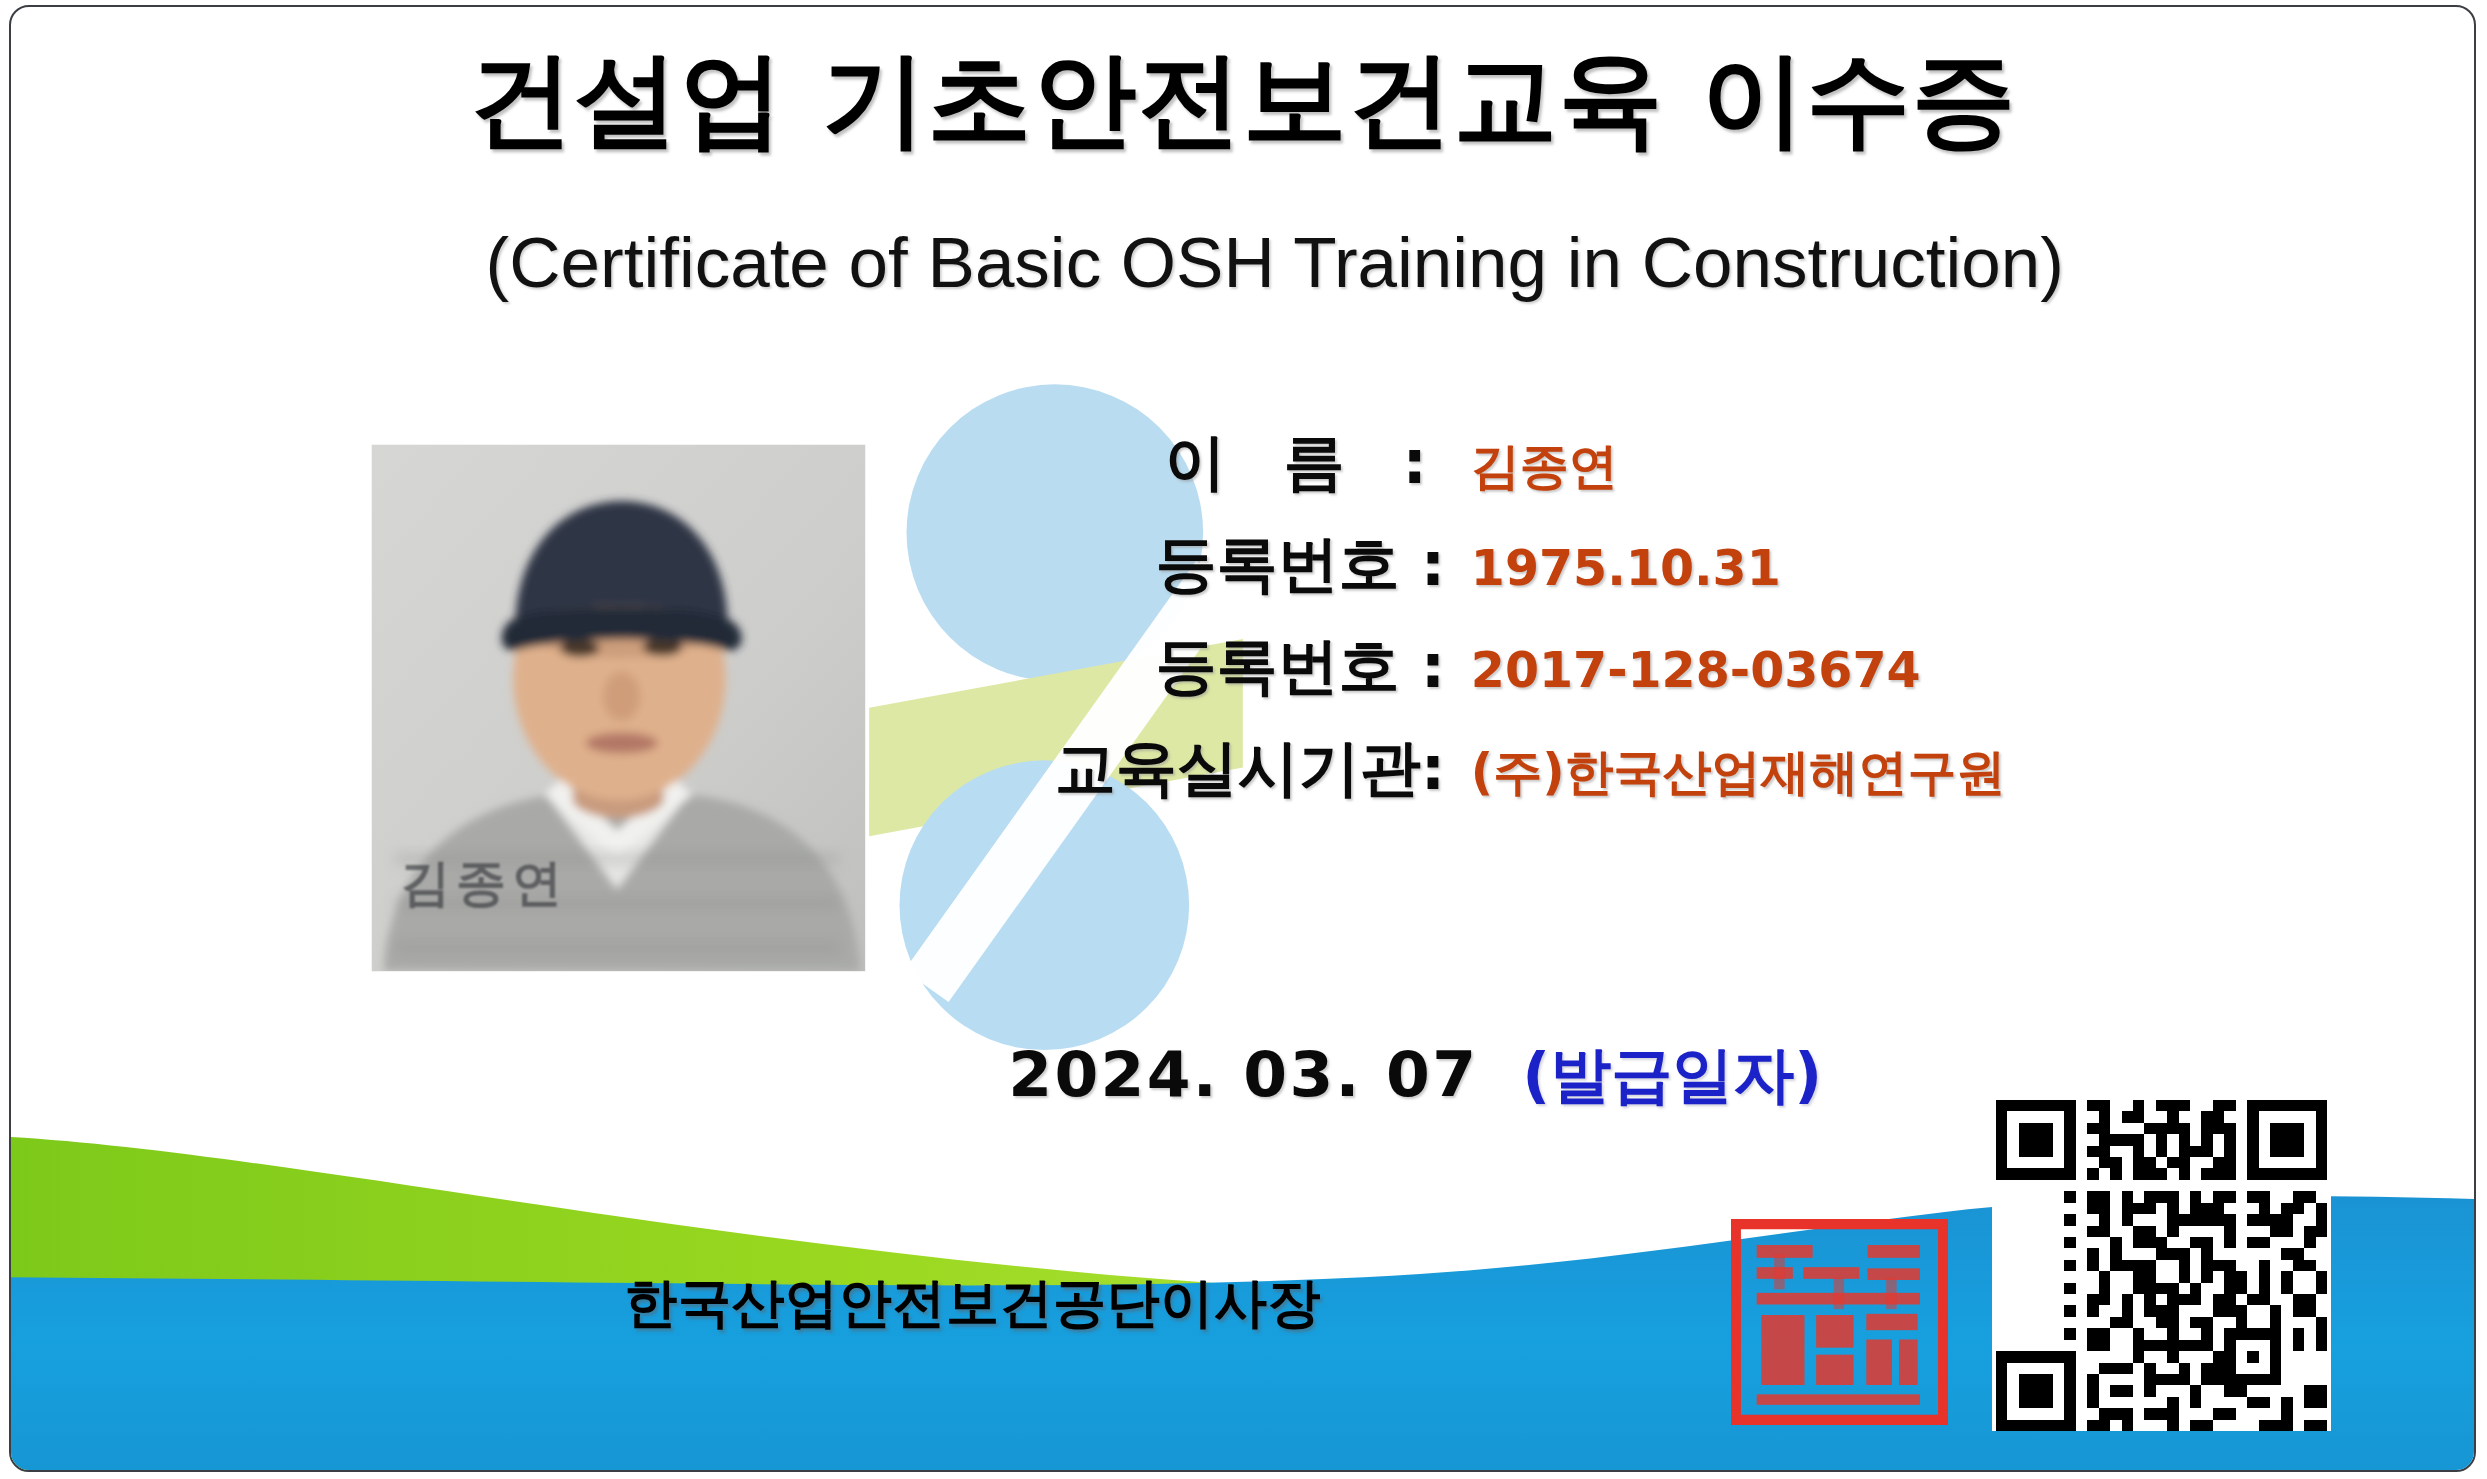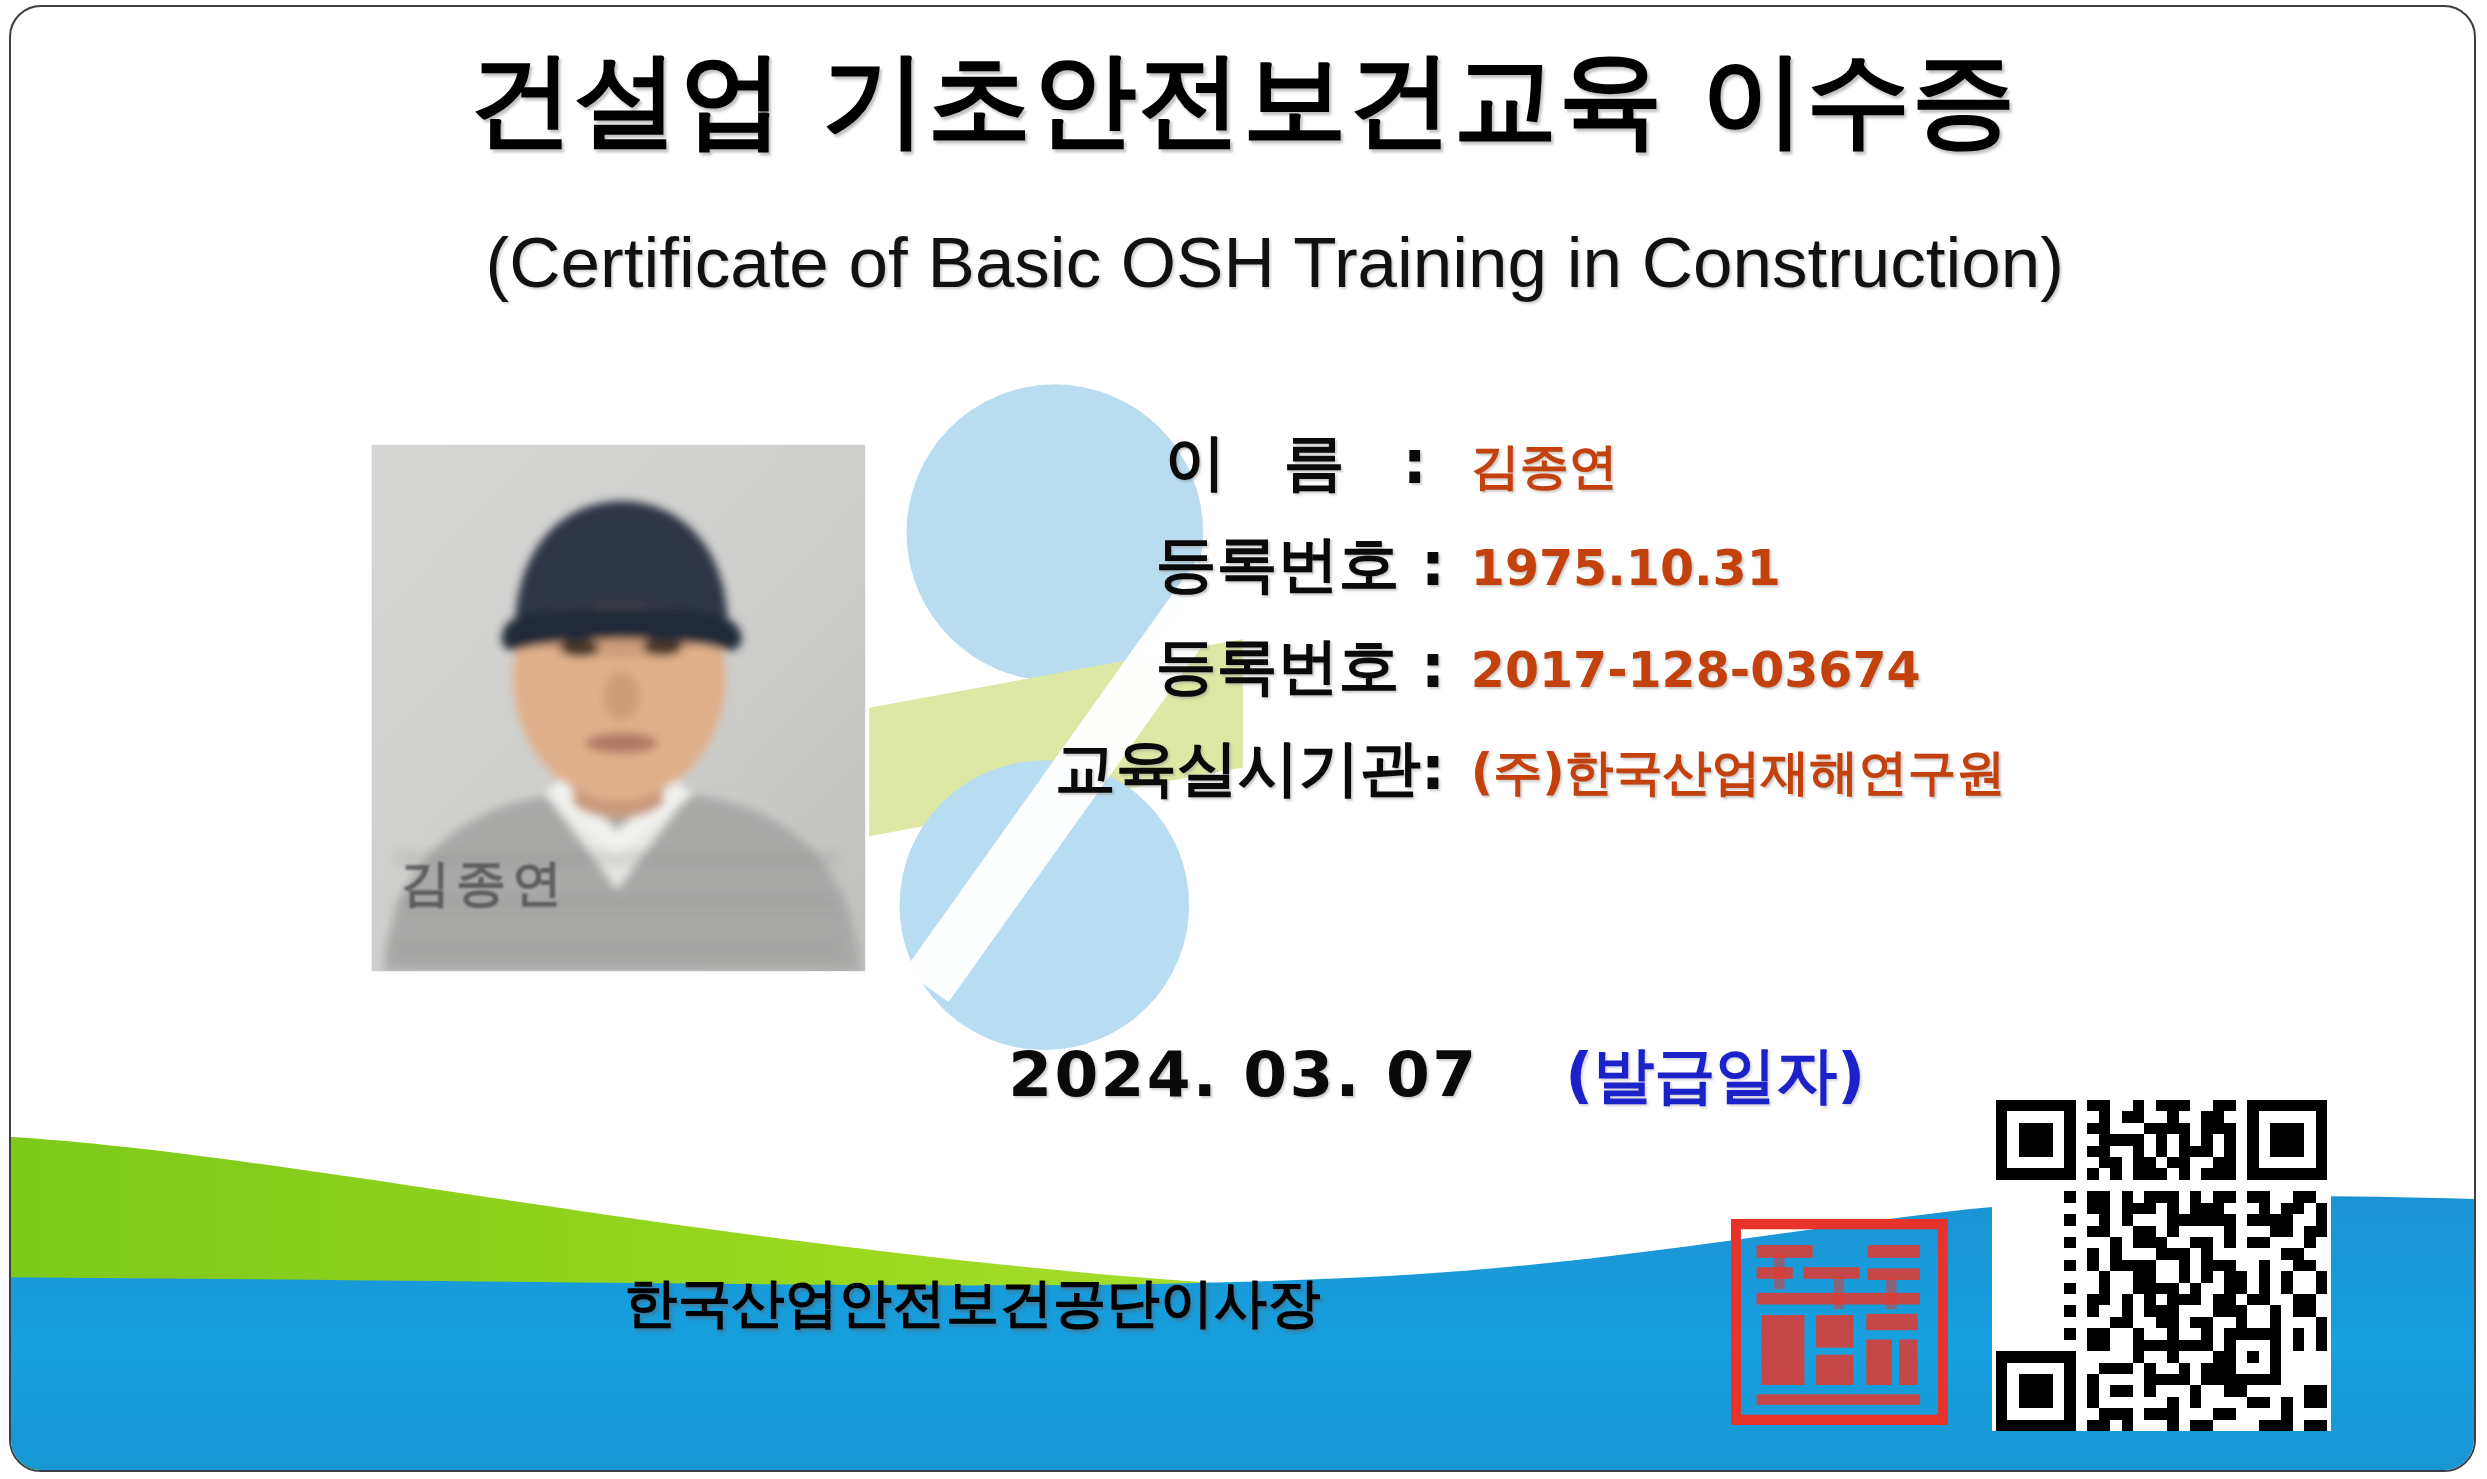--- a/index.html
+++ b/index.html
@@ -9,21 +9,21 @@
     font-family:"DejaVu Sans","Liberation Sans",sans-serif;
     overflow:hidden;position:relative;
   }
 
   
   #card{
     position:absolute;left:9.3px;top:4.7px;
     width:2467px;height:1467px;
     background:#ffffff;
     border:2.9px solid #3b3f44;
-    border-radius:32px;
+    border-radius:20px;
     overflow:hidden;
     box-sizing:border-box;
   }
 
   
   .wave-layer{position:absolute;left:0;bottom:0;width:100%;height:444px;pointer-events:none;}
   .wave-layer svg{display:block;width:100%;height:100%;}
 
   
   #title{
@@ -97,21 +97,21 @@
     position:absolute;left:969px;top:1028px;
     display:flex;align-items:baseline;white-space:nowrap;
   }
   #issue-date{
     font-size:63px;font-weight:700;color:#0a0a0a;
     letter-spacing:2.3px;
     text-shadow:1.8px 2.3px 2.3px rgba(150,150,150,.5);
     margin-left:28px;
   }
   #issue-label{
-    margin-left:87px;
+    margin-left:44px;
     font-size:61px;font-weight:700;color:#1b22c8;
     text-shadow:1.8px 2.3px 2.3px rgba(170,170,190,.5);
   }
 
   
   #signature{
     position:absolute;left:613px;top:1261px;
     font-size:53px;font-weight:700;color:#000000;
     letter-spacing:0.6px;white-space:nowrap;
     text-shadow:2.3px 2.9px 2.9px rgba(90,100,110,.5);

